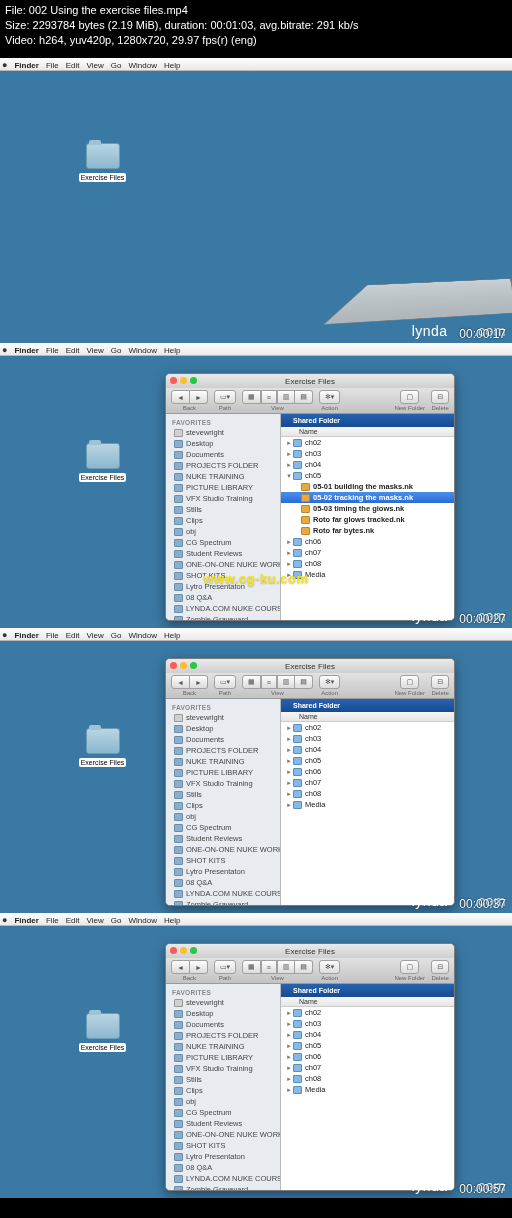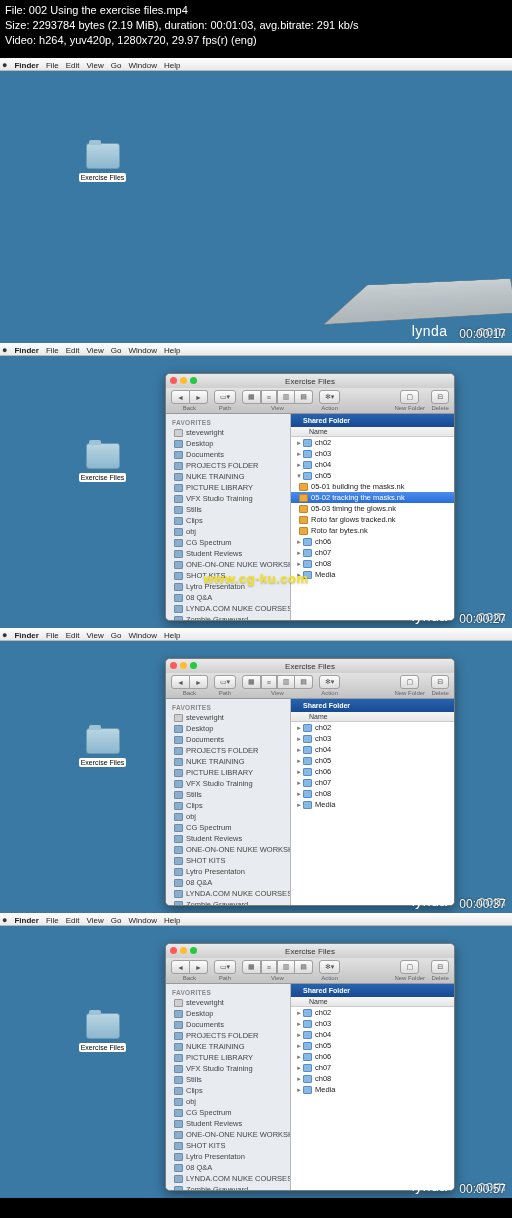--- a/index.html
+++ b/index.html
@@ -21,38 +21,38 @@
   .traffic{position:absolute; left:4px; top:3px; display:flex; gap:3px;}
   .trdot{width:7px;height:7px;border-radius:50%;}
   .tR{background:#fc5b57;} .tY{background:#ffbd2e;} .tG{background:#28c840;}
   .tbar{height:26px;background:linear-gradient(#e2e2e2,#c3c3c3);border-bottom:1px solid #9a9a9a;display:flex;align-items:center;padding:0 5px;gap:6px;font-size:7px;color:#555;}
   .tbtn{background:linear-gradient(#fdfdfd,#dcdcdc);border:1px solid #a0a0a0;border-radius:3px;padding:2px 5px;display:flex;align-items:center;gap:3px;min-width:16px;justify-content:center;min-height:14px;}
   .seggrp{display:flex;} .seggrp .tbtn{border-radius:0;} .seggrp .tbtn:first-child{border-radius:3px 0 0 3px;} .seggrp .tbtn:last-child{border-radius:0 3px 3px 0;border-left:0;}
   .tbcol{display:flex;flex-direction:column;align-items:center;gap:1px;}
   .tblbl{font-size:6px;color:#666;}
   .spacer{flex:1;}
   .body{flex:1;display:flex;overflow:hidden;}
-  .sidebar{width:125px;background:#e8ecf0;border-right:1px solid #b8b8b8;font-size:7.5px;color:#444;padding:2px 0;overflow:hidden;}
+  .sidebar{width:115px;background:#e8ecf0;border-right:1px solid #b8b8b8;font-size:7.5px;color:#444;padding:2px 0;overflow:hidden;}
   .sbhead{font-size:6.5px;color:#888;font-weight:bold;padding:3px 6px 1px 6px;letter-spacing:0.3px;}
   .sbitem{padding:1px 4px 1px 8px;display:flex;align-items:center;gap:3px;white-space:nowrap;}
   .sbicon{width:9px;height:8px;background:#8aaecb;border-radius:1px;border:1px solid #6a8ea9;flex-shrink:0;}
   .sbicon.home{background:#d0d0d0;border-color:#999;border-radius:1px 1px 0 0;}
   .content{flex:1;display:flex;flex-direction:column;background:#fff;text-align:center;}
   .colhead{height:13px;background:linear-gradient(#2763af,#174a92);color:#fff;font-size:7px;display:flex;align-items:center;padding-left:12px;font-weight:bold;}
   .namehead{height:10px;background:linear-gradient(#f6f6f6,#e6e6e6);border-bottom:1px solid #ccc;font-size:7px;display:flex;align-items:center;padding-left:18px;color:#333;}
   .filelist{flex:1;overflow:auto;font-size:7.5px;color:#222;}
   .row{display:flex;align-items:center;padding:0 4px;height:11px;white-space:nowrap;}
   .row.sel{background:linear-gradient(#4b8ded,#2a6cd8);color:#fff;}
   .arrow{width:8px;text-align:center;color:#777;font-size:7px;}
   .arrow.open::before{content:"\25BE";}
   .arrow.closed::before{content:"\25B8";}
   .arrow.none::before{content:"";}
   .ficon{width:9px;height:8px;background:#86b8e8;border:1px solid #5a8ec0;border-radius:1px;margin-right:3px;flex-shrink:0;}
   .ficon.nk{background:#e9a93c;border-color:#c0862a;}
-  .ind1{padding-left:0;}
+  .ind1{padding-left:12px;font-weight:bold;}
   .watermark{position:absolute;left:50%;top:228px;transform:translateX(-50%);font-size:13px;font-weight:bold;color:#f6e21b;text-shadow:0 1px 2px rgba(0,0,0,0.3);letter-spacing:0.5px;}
 </style>
 </head>
 <body>
 
 <div class="infohdr">
   <div>File: 002 Using the exercise files.mp4</div>
   <div>Size: 2293784 bytes (2.19 MiB), duration: 00:01:03, avg.bitrate: 291 kb/s</div>
   <div>Video: h264, yuv420p, 1280x720, 29.97 fps(r) (eng)</div>
 </div>

